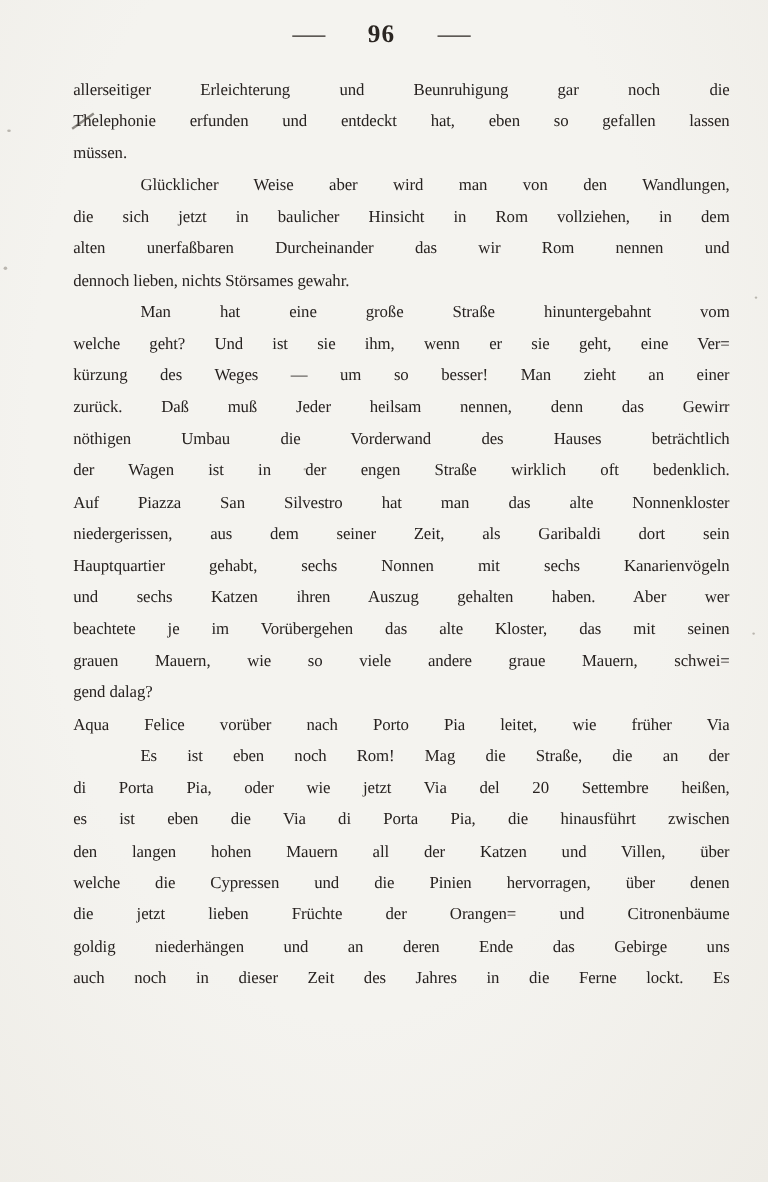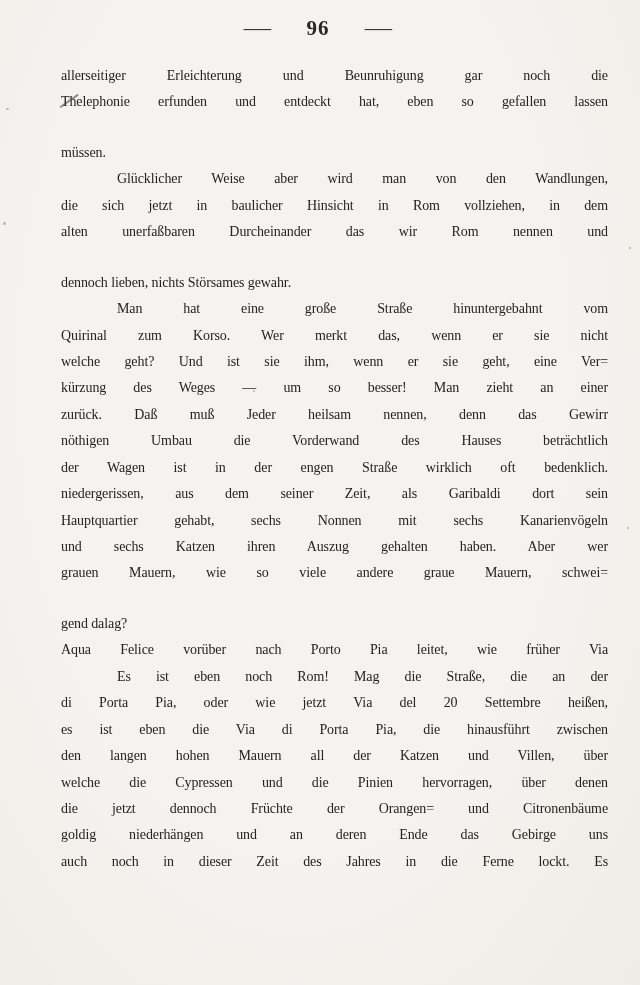--- a/index.html
+++ b/index.html
@@ -48,21 +48,20 @@
     line-height: 26.45px;
     text-align: justify;
     text-align-last: justify;
     white-space: nowrap;
   }
   .line.indent {
     padding-left: 56px;
   }
   .line.no-just {
     text-align-last: left;
-    margin-top: 24px;
   }
   .scan-speck {
     position: absolute;
     background: #8b857c;
     border-radius: 50%;
     opacity: 0.55;
   }
   .ink-artifact {
     position: absolute;
     width: 22px;
@@ -85,38 +84,39 @@
 
   <div class="page-text">
       <div class="line">allerseitiger Erleichterung und Beunruhigung gar noch die</div>
       <div class="line">Thelephonie erfunden und entdeckt hat, eben so gefallen lassen</div>
       <div class="line no-just">müssen.</div>
       <div class="line indent">Glücklicher Weise aber wird man von den Wandlungen,</div>
       <div class="line">die sich jetzt in baulicher Hinsicht in Rom vollziehen, in dem</div>
       <div class="line">alten unerfaßbaren Durcheinander das wir Rom nennen und</div>
       <div class="line no-just">dennoch lieben, nichts Störsames gewahr.</div>
       <div class="line indent">Man hat eine große Straße hinuntergebahnt vom</div>
-      <div class="line">Quirinal zum Korso.  Wer merkt das, wenn er sie nicht</div>
       <div class="line">welche geht?  Und ist sie ihm, wenn er sie geht, eine Ver=</div>
       <div class="line">kürzung des Weges — um so besser!  Man zieht an einer</div>
       <div class="line">zurück.  Daß muß Jeder heilsam nennen, denn das Gewirr</div>
       <div class="line">nöthigen Umbau die Vorderwand des Hauses beträchtlich</div>
       <div class="line">der Wagen ist in der engen Straße wirklich oft bedenklich.</div>
+      <div class="line">Auf Piazza San Silvestro hat man das alte Nonnenkloster</div>
       <div class="line">niedergerissen, aus dem seiner Zeit, als Garibaldi dort sein</div>
       <div class="line">Hauptquartier gehabt, sechs Nonnen mit sechs Kanarienvögeln</div>
       <div class="line">und sechs Katzen ihren Auszug gehalten haben.  Aber wer</div>
+      <div class="line">beachtete je im Vorübergehen das alte Kloster, das mit seinen</div>
       <div class="line">grauen Mauern, wie so viele andere graue Mauern, schwei=</div>
       <div class="line no-just">gend dalag?</div>
       <div class="line">Aqua Felice vorüber nach Porto Pia leitet, wie früher Via</div>
       <div class="line indent">Es ist eben noch Rom!  Mag die Straße, die an der</div>
       <div class="line">di Porta Pia, oder wie jetzt Via del 20 Settembre heißen,</div>
       <div class="line">es ist eben die Via di Porta Pia, die hinausführt zwischen</div>
       <div class="line">den langen hohen Mauern all der Katzen und Villen, über</div>
       <div class="line">welche die Cypressen und die Pinien hervorragen, über denen</div>
-      <div class="line">die jetzt dennoch Früchte der Orangen= und Citronenbäume</div>
+      <div class="line">die jetzt lieben Früchte der Orangen= und Citronenbäume</div>
       <div class="line">goldig niederhängen und an deren Ende das Gebirge uns</div>
       <div class="line">auch noch in dieser Zeit des Jahres in die Ferne lockt.  Es</div>
     </div>
 
   <div class="ink-artifact" style="left:58px; top:100px;"></div>
   <div class="scan-speck" style="left:6px; top:108px; width:3px; height:2px;"></div>
   <div class="scan-speck" style="left:3px; top:222px; width:3px; height:3px;"></div>
   <div class="scan-speck" style="left:629px; top:247px; width:2px; height:2px;"></div>
   <div class="scan-speck" style="left:627px; top:527px; width:2px; height:2px;"></div>
   <div class="scan-speck" style="left:253px; top:390px; width:2px; height:2px;"></div>

